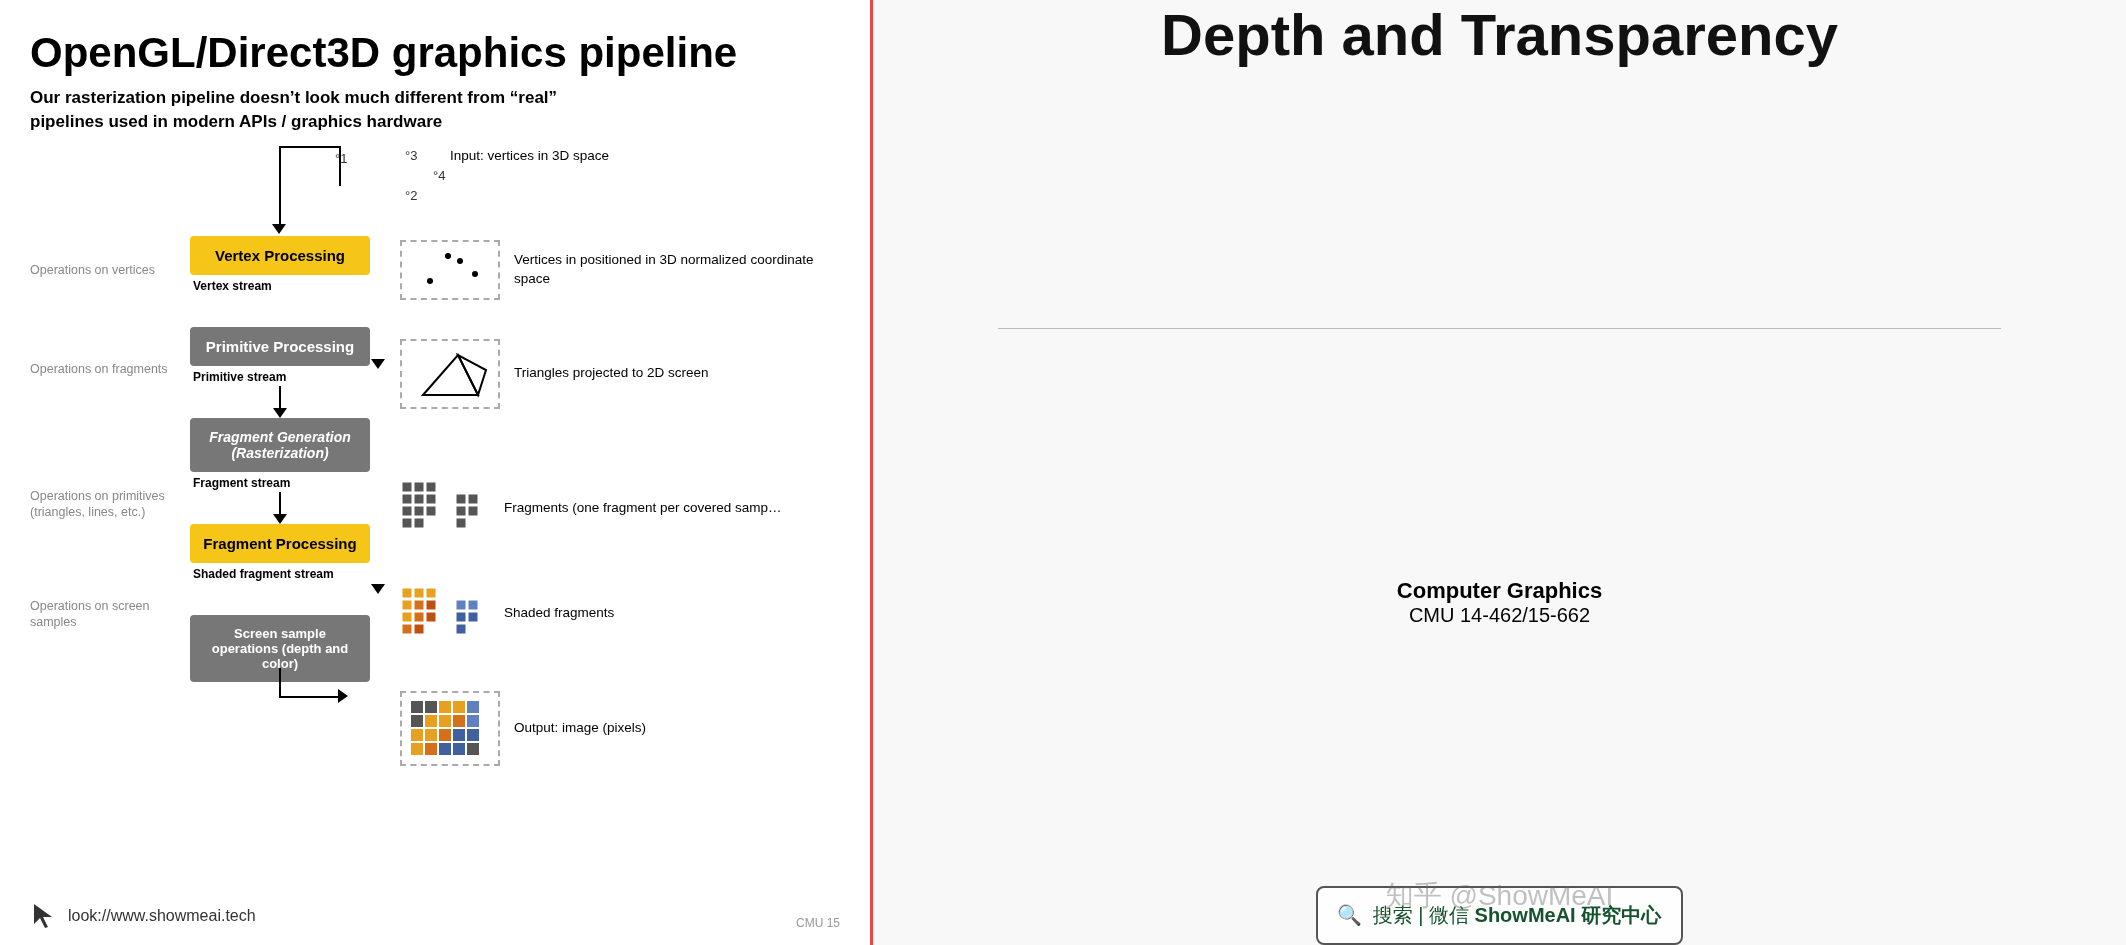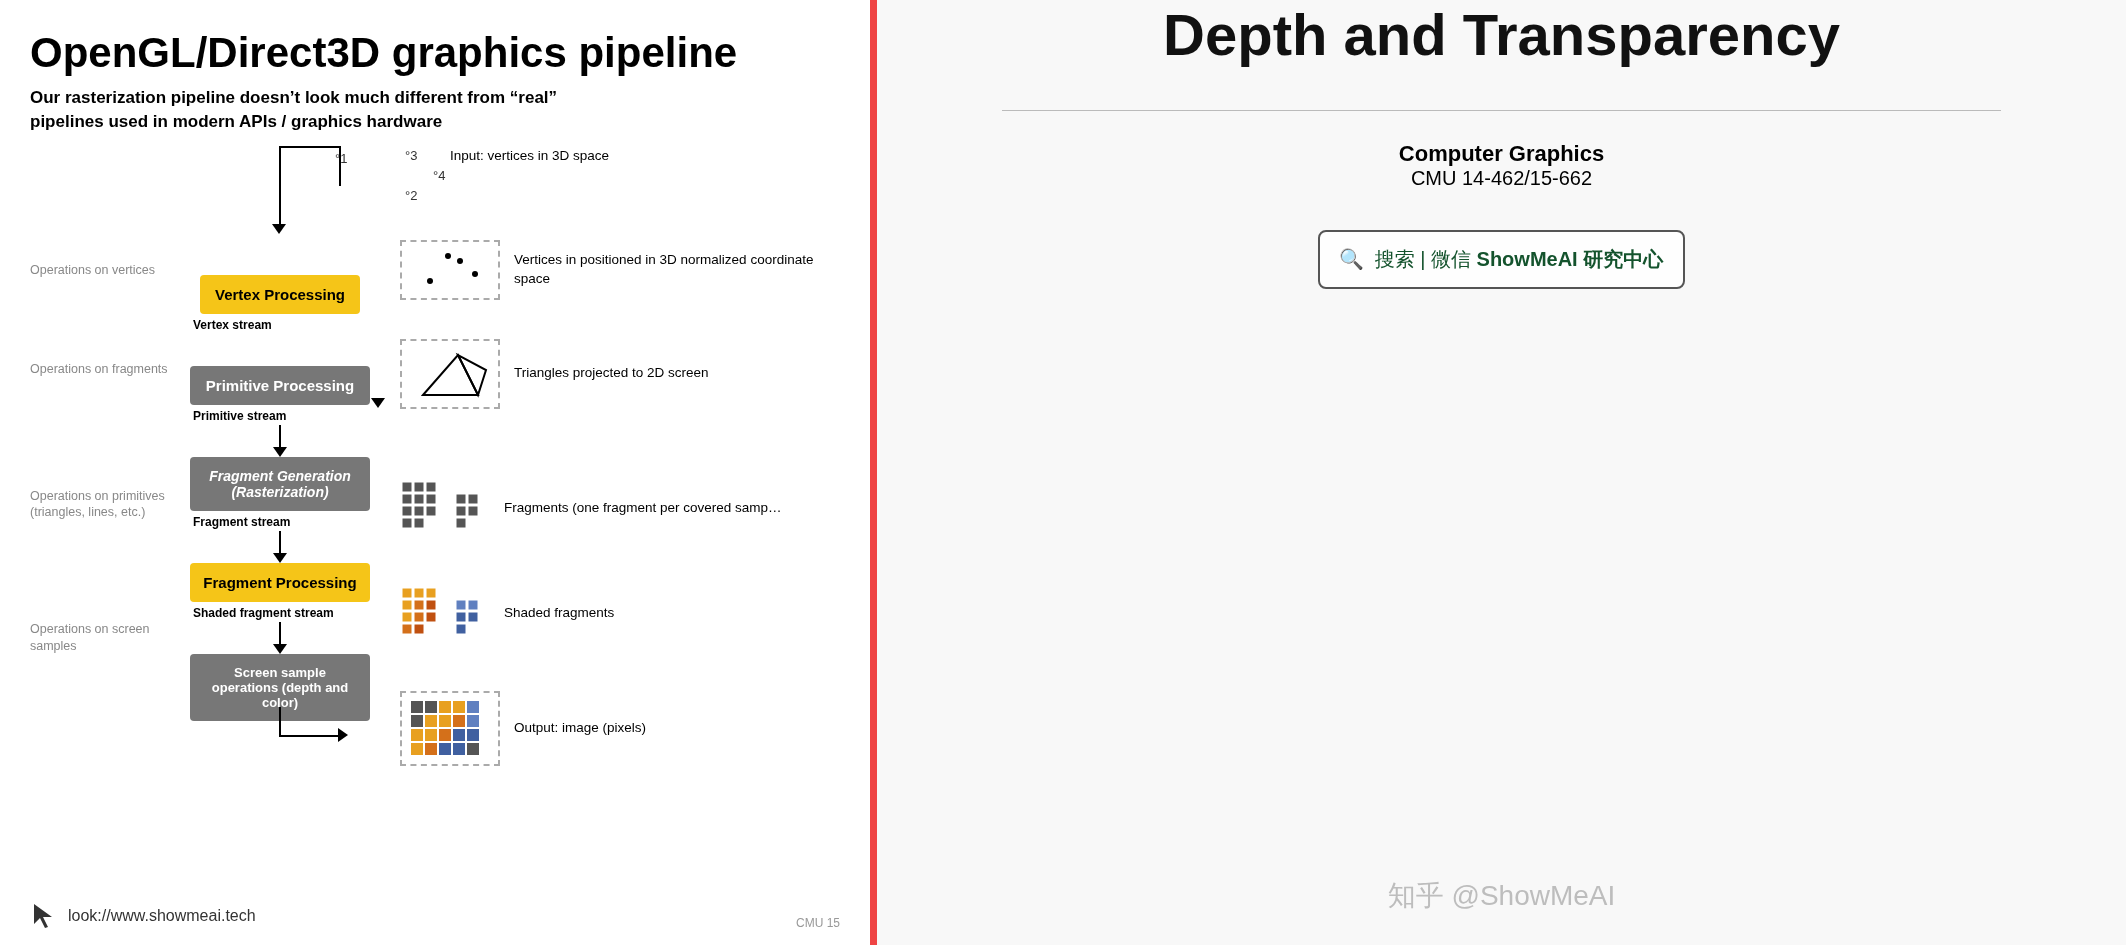--- a/index.html
+++ b/index.html
@@ -70,23 +70,23 @@
       color: #999;
     }
 
     
     .right-panel {
       flex: 1;
       background: #f8f8f8;
       display: flex;
       flex-direction: column;
       align-items: center;
-      justify-content: flex-start;
+      justify-content: space-between;
       position: relative;
-      border-left: 7px solid #ef4444;
+      border-left: 3px solid #ef4444;
     }
 
     .slide-title {
       font-size: 58px;
       font-weight: 900;
       color: #111;
       text-align: center;
       line-height: 1.2;
       margin-bottom: 40px;
       padding: 0 40px;
@@ -223,28 +223,28 @@
       </div>
 
       <div style="height:130px; display:flex; align-items:center;">
         <span class="left-label-item">Operations on fragments</span>
       </div>
 
       <div style="height:140px; display:flex; align-items:center;">
         <span class="left-label-item">Operations on primitives (triangles, lines, etc.)</span>
       </div>
 
-      <div style="height:80px; display:flex; align-items:flex-end;">
+      <div style="height:80px; display:flex; align-items:center;">
         <span class="left-label-item">Operations on screen samples</span>
       </div>
     </div>
 
     <div class="center-pipe">
 
-      <div style="width:160px; padding:11px 8px; text-align:center; background:#f5c518; border-radius:4px; font-size:15px; font-weight:700; color:#000; cursor:default;margin-top:39px;">
+      <div style="width:180px; padding:11px 8px; text-align:center; background:#f5c518; border-radius:4px; font-size:15px; font-weight:700; color:#000; cursor:default;">
         <span>Vertex Processing</span>
       </div>
 
       <div style="width:100%; display:flex; flex-direction:column; align-items:flex-end; position:relative; height:52px;gap:32px;">
         <span style="font-size:12px; font-weight:600; align-self:flex-start; margin-left:18px; margin-top:4px;">Vertex stream</span>
         <div style="width:2px; background:#000; flex:1; margin-top:2px;"></div>
         <div style="width:0; height:0; border-left:7px solid transparent; border-right:7px solid transparent; border-top:10px solid #000;"></div>
       </div>
 
       <div style="width:180px; padding:11px 8px; text-align:center; background:#777; border-radius:4px; font-size:15px; font-weight:700; color:#fff;">
@@ -264,21 +264,21 @@
       <div style="width:100%; display:flex; flex-direction:column; align-items:center; position:relative; height:52px;">
         <span style="font-size:12px; font-weight:600; align-self:flex-start; margin-left:18px; margin-top:4px;">Fragment stream</span>
         <div style="width:2px; background:#000; flex:1; margin-top:2px;"></div>
         <div style="width:0; height:0; border-left:7px solid transparent; border-right:7px solid transparent; border-top:10px solid #000;"></div>
       </div>
 
       <div style="width:180px; padding:11px 8px; text-align:center; background:#f5c518; border-radius:4px; font-size:15px; font-weight:700; color:#000;">
         <span>Fragment Processing</span>
       </div>
 
-      <div style="width:100%; display:flex; flex-direction:column; align-items:center; position:relative; height:52px;">
+      <div style="width:100%; display:flex; flex-direction:row; align-items:center; position:relative; height:52px;">
         <span style="font-size:12px; font-weight:600; align-self:flex-start; margin-left:18px; margin-top:4px;">Shaded fragment stream</span>
         <div style="width:2px; background:#000; flex:1; margin-top:2px;"></div>
         <div style="width:0; height:0; border-left:7px solid transparent; border-right:7px solid transparent; border-top:10px solid #000;"></div>
       </div>
 
       <div style="width:180px; padding:11px 14px; text-align:center; background:#777; border-radius:4px; font-size:13px; font-weight:700; color:#fff;">
         <span>Screen sample operations (depth and color)</span>
       </div>
 
       <div style="width:100%; display:flex; flex-direction:row; align-items:center; margin-top:16px; position:relative;">

